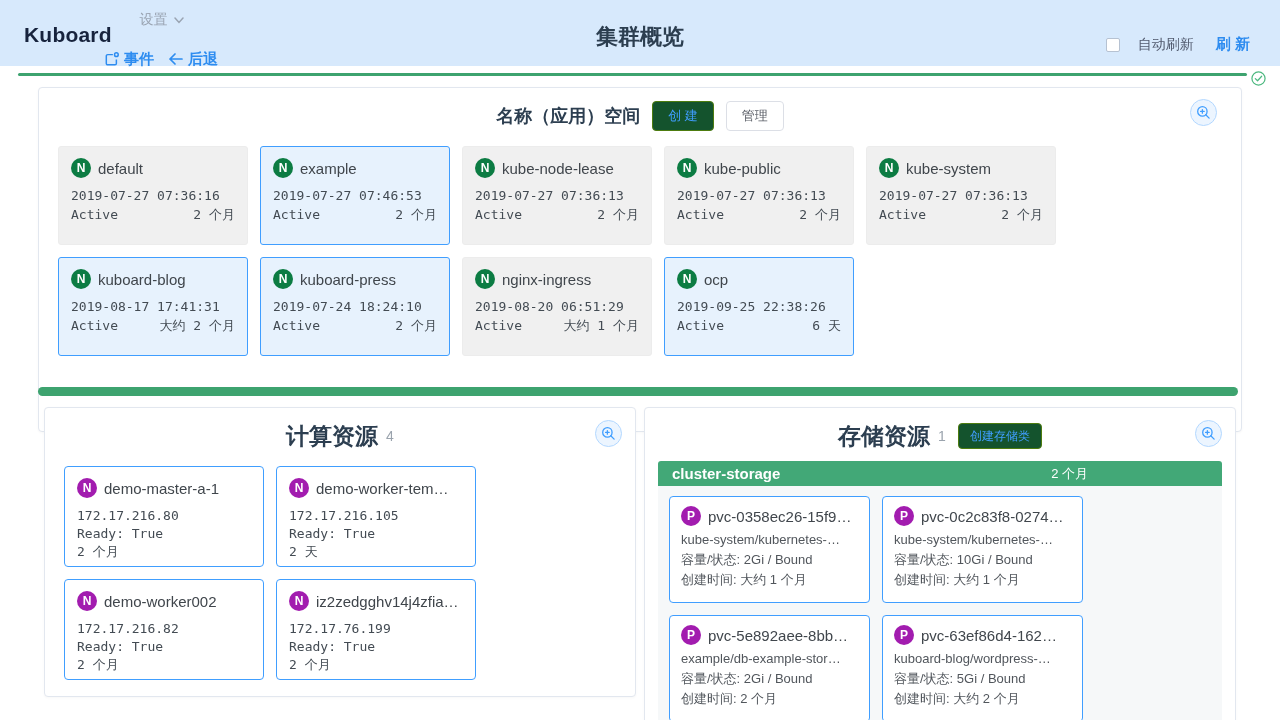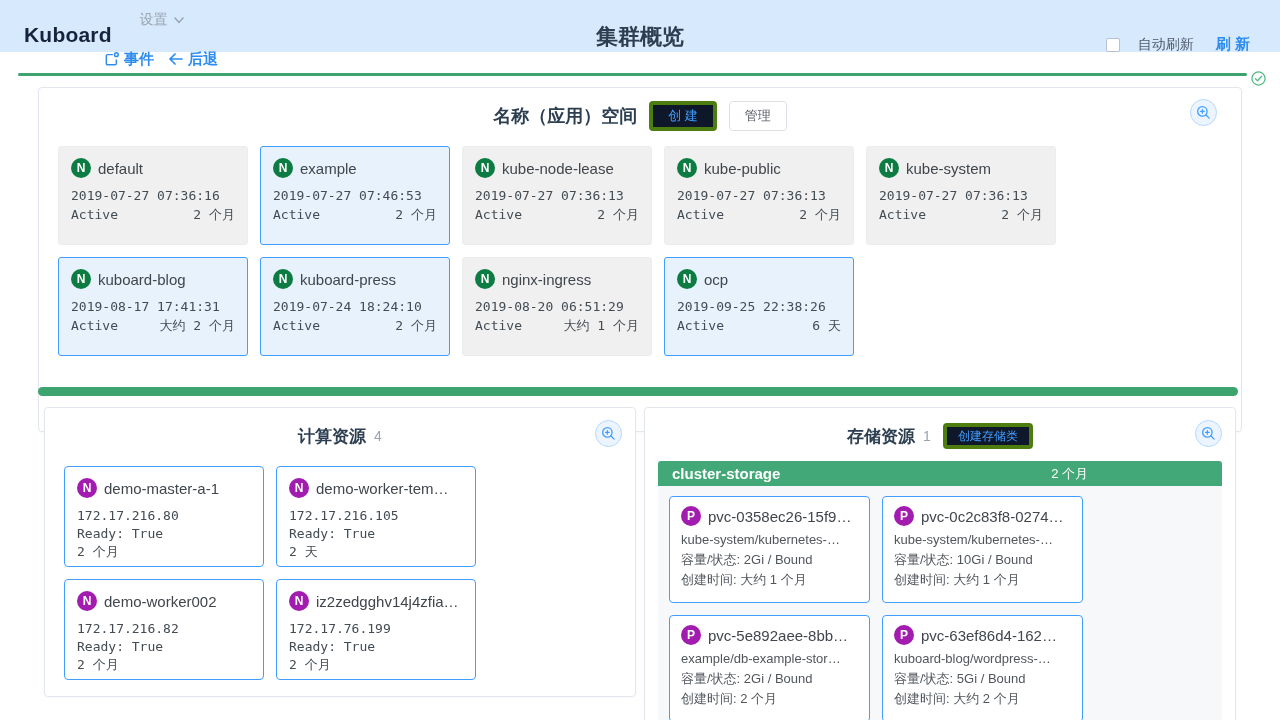--- a/index.html
+++ b/index.html
@@ -1,21 +1,21 @@
 <!DOCTYPE html>
 <html><head>
 <meta charset="utf-8">
 <style>
   * { margin:0; padding:0; box-sizing:border-box; }
   html,body { width:1280px; height:720px; overflow:hidden; background:#fff;
     font-family:"Liberation Sans", sans-serif; }
   .stage { position:relative; width:1280px; height:720px; background:#fff; }
 
   
-  .header { position:absolute; left:0; top:0; width:1280px; height:52px; background:#d7e9fc; }
+  .header { position:absolute; left:0; top:0; width:1280px; height:66px; background:#d7e9fc; }
   .logo { position:absolute; left:24px; top:23px; font-size:21px; font-weight:bold; color:#17233d; letter-spacing:.2px; }
   .nav-col { position:absolute; left:105px; top:10px; }
   .settings-row { display:flex; align-items:center; gap:6px; color:#9aa4b2; font-size:14px; height:20px; cursor:pointer;justify-content:center; }
   .links-row { display:flex; align-items:center; gap:14px; margin-top:19px; height:20px; }
   .hlink { display:flex; align-items:center; gap:5px; color:#2d8cf0; font-size:15px; font-weight:bold; cursor:pointer; }
   .page-title { position:absolute; left:0; right:0; top:22px; text-align:center; font-size:22px; font-weight:bold; color:#2c3e50; }
   .header-right { position:absolute; right:30px; top:35px; display:flex; align-items:center; }
   .checkbox { width:14px; height:14px; background:#fff; border:1px solid #b6c2d2; border-radius:2px; cursor:pointer; }
   .auto-refresh { margin-left:18px; font-size:14px; color:#515a6e; }
   .refresh-btn { margin-left:22px; font-size:15px; font-weight:bold; color:#2d8cf0; cursor:pointer; }
@@ -26,25 +26,25 @@
 
   
   .panel { position:absolute; background:#fff; border:1px solid #e2e7ef; border-radius:4px;
     box-shadow:0 1px 3px rgba(0,0,0,.03); overflow:hidden; }
   .ns-panel { left:38px; top:87px; width:1204px; height:345px; }
   .compute-panel { left:44px; top:407px; width:592px; height:290px; }
   .storage-panel { left:644px; top:407px; width:592px; height:319px; }
 
   .panel-title-row { display:flex; align-items:center; justify-content:center; gap:12px; margin-top:13px; height:30px; }
   .panel-title-lg { font-size:18px; font-weight:bold; color:#2c3e50; }
-  .panel-title-md { font-size:17px; font-weight:bold; color:#2c3e50; }
+  .panel-title-md { font-size:23px; font-weight:bold; color:#2c3e50; }
   .panel-count { font-size:14px; color:#9aa3ad; margin-left:-4px; }
   .btn { display:inline-flex; align-items:center; justify-content:center; height:30px; padding:0 15px;
     border-radius:4px; font-size:13px; cursor:pointer; }
-  .btn-plain { background:#0f172a; border:4px solid #4d7c0f; color:#409eff; }
+  .btn-plain { background:#14532d; border:1px solid #4d7c0f; color:#409eff; }
   .btn-default { background:#fff; border:1px solid #dcdfe6; color:#5a5e66; }
   .btn-sm { height:26px; padding:0 11px; font-size:12px; }
   .zoom-btn { position:absolute; width:27px; height:27px; border-radius:50%; background:#ecf5ff;
     border:1px solid #b3d8ff; display:flex; align-items:center; justify-content:center; cursor:pointer; }
   .ns-zoom { right:24px; top:11px; }
   .cp-zoom { right:13px; top:12px; }
   .st-zoom { right:13px; top:12px; }
 
   
   .cards { display:flex; flex-wrap:wrap; align-content:flex-start; padding:0 13px; margin-top:9px; }

